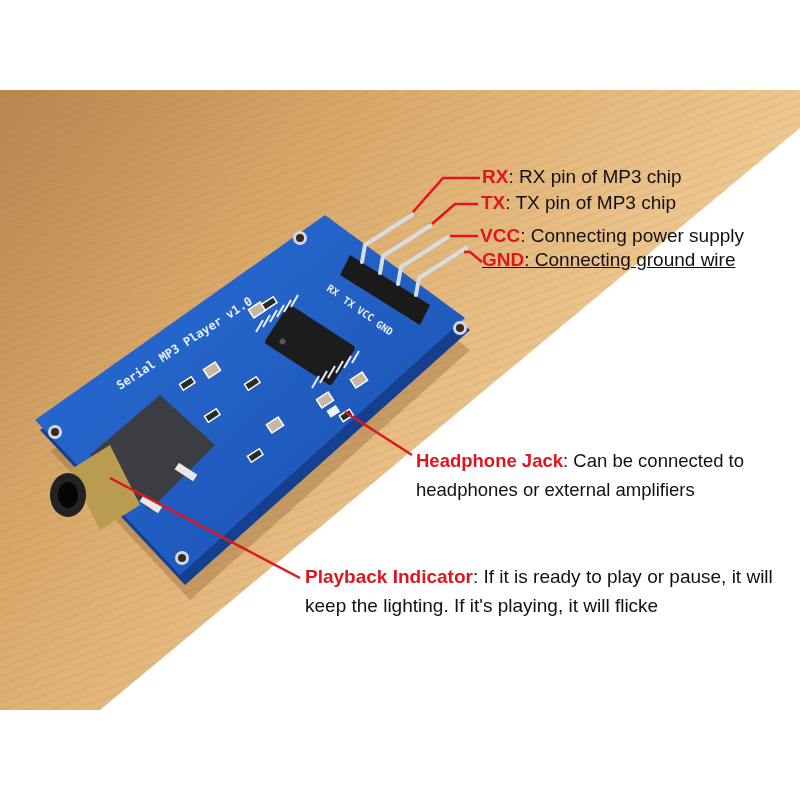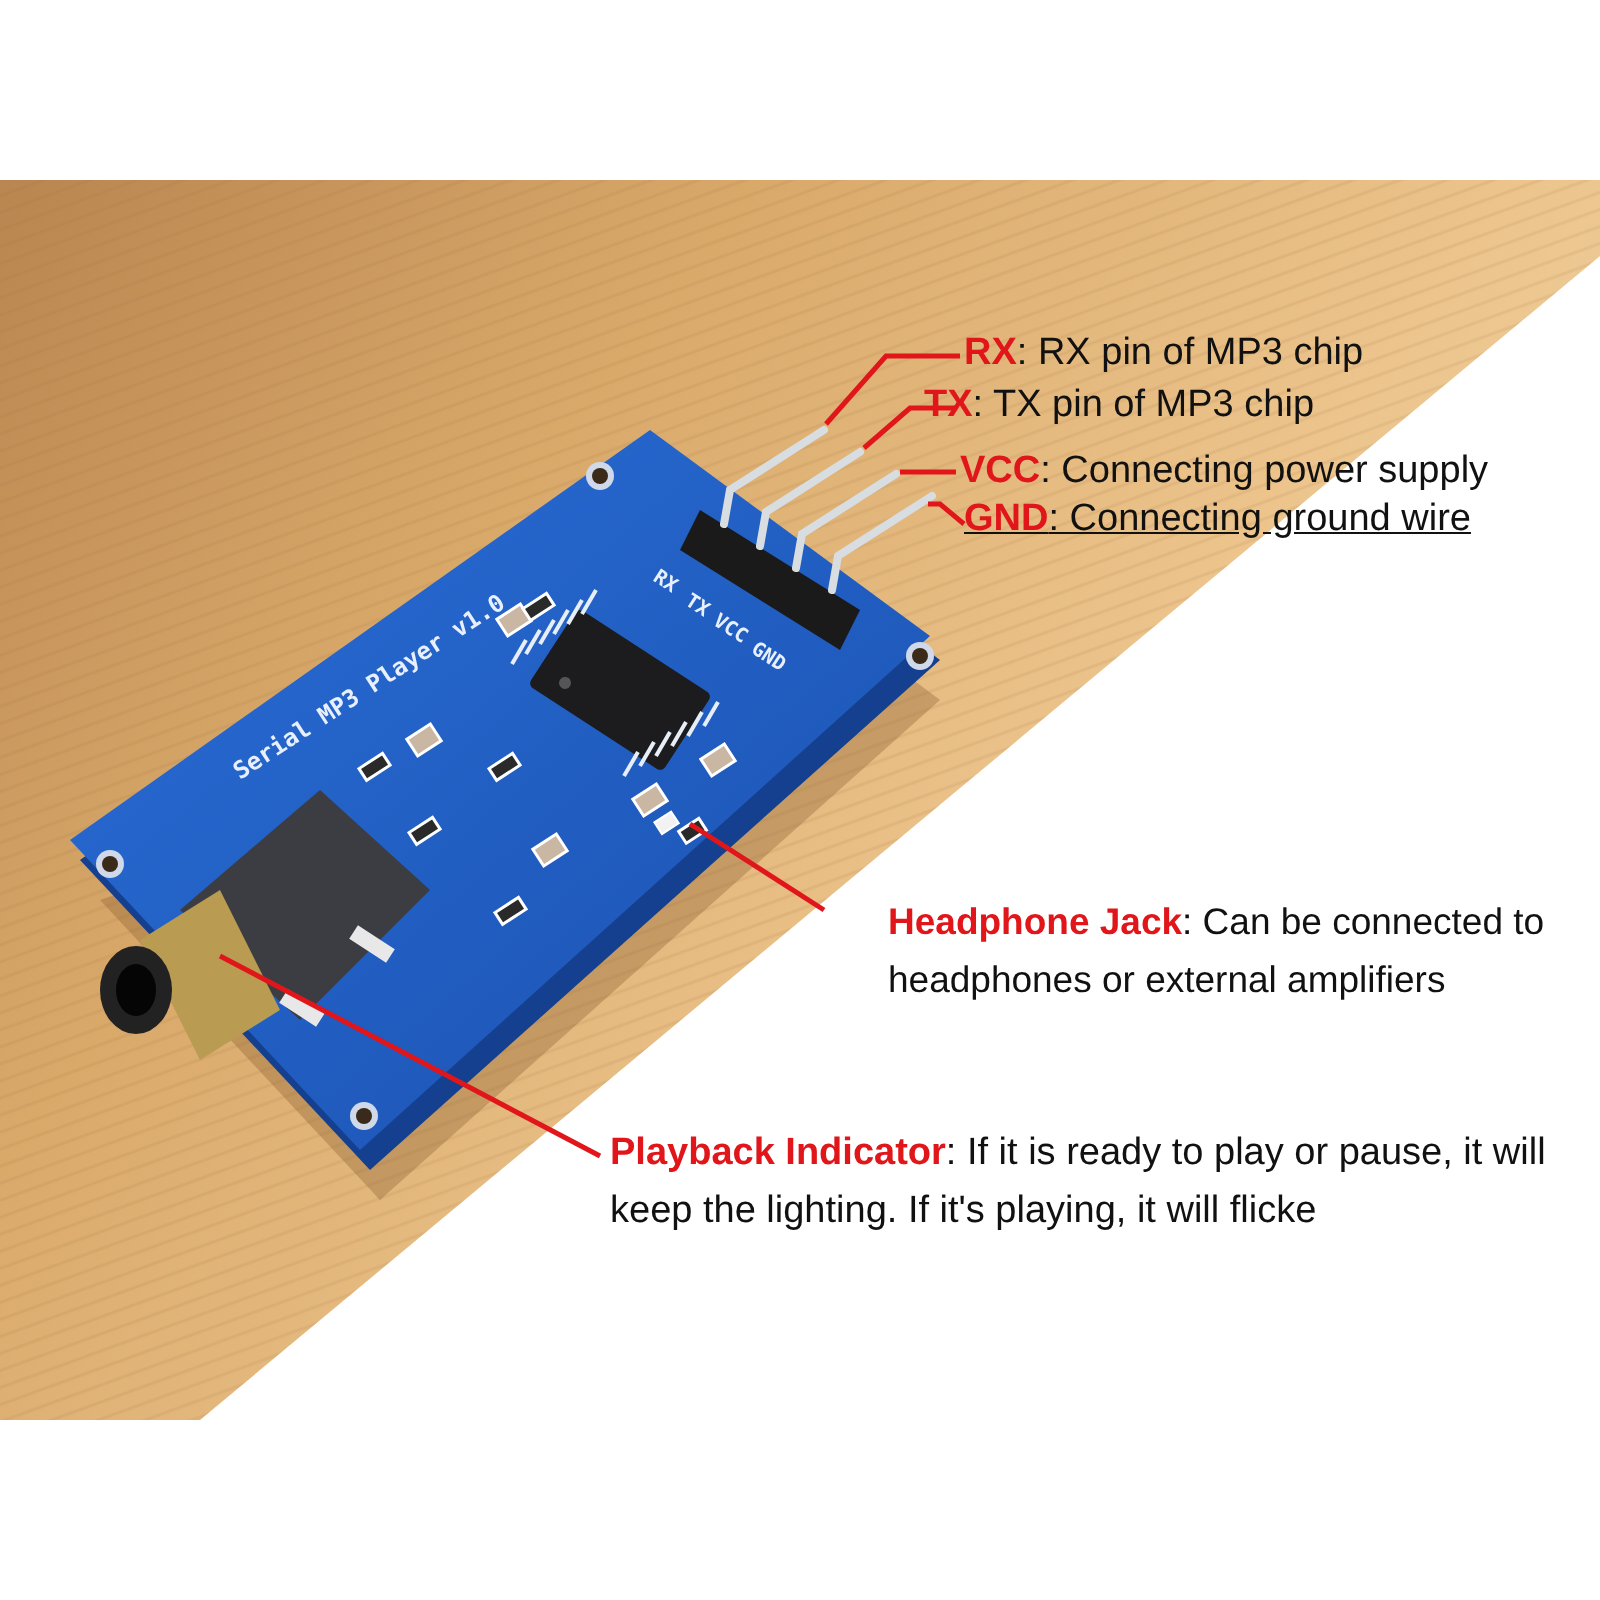--- a/index.html
+++ b/index.html
@@ -117,25 +117,25 @@
     <polyline points="413,212 443,178 480,178"></polyline>
     <polyline points="432,224 455,204 478,204"></polyline>
     <polyline points="450,236 458,236 478,236"></polyline>
     <polyline points="464,252 470,252 482,262"></polyline>
     <line x1="345" y1="412" x2="412" y2="455"></line>
     <line x1="110" y1="478" x2="300" y2="578"></line>
   </g>
 </svg>
 
 <div class="label" style="left:482px; top:166px;"><span class="key">RX</span><span>: RX pin of MP3 chip</span></div>
-<div class="label" style="left:462px; top:192px;"><span class="key">TX</span><span>: TX pin of MP3 chip</span></div>
+<div class="label" style="left:481px; top:192px;"><span class="key">TX</span><span>: TX pin of MP3 chip</span></div>
 <div class="label" style="left:480px; top:225px;text-align:right;"><span class="key">VCC</span><span>: Connecting power supply</span></div>
 <div class="label" style="left:482px; top:249px;text-decoration:underline;"><span class="key">GND</span><span>: Connecting ground wire</span></div>
 
-<div class="para" style="left:416px; top:446px;margin-left:28px;">
+<div class="para" style="left:416px; top:446px;">
   <div><span class="key">Headphone Jack</span><span>: Can be connected to</span></div>
   <div>headphones or external amplifiers</div>
 </div>
 
 <div class="para" style="left:305px; top:562px; font-size:19px;">
   <div><span class="key">Playback Indicator</span><span>: If it is ready to play or pause, it will</span></div>
   <div>keep the lighting. If it's playing, it will flicke</div>
 </div>
 
 </body></html>

